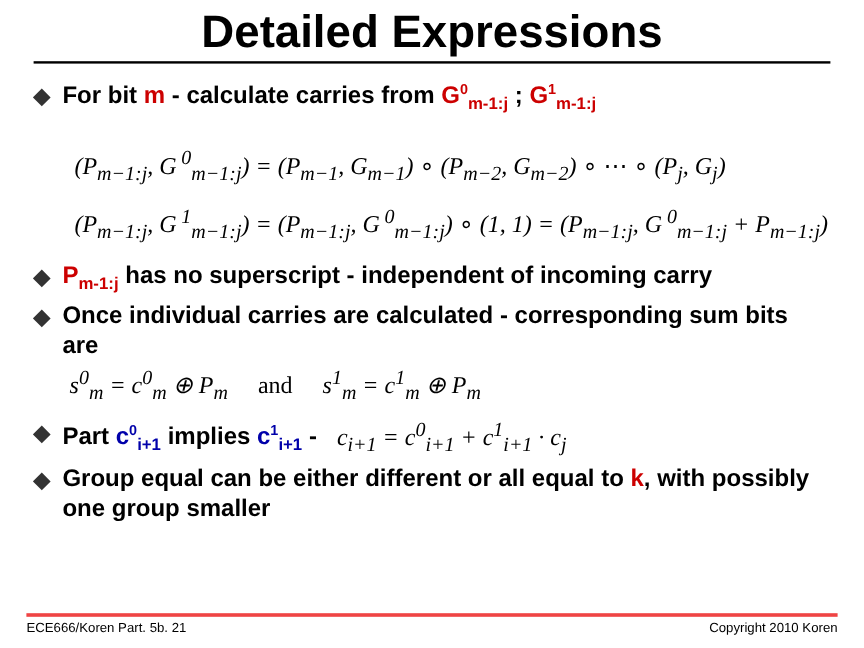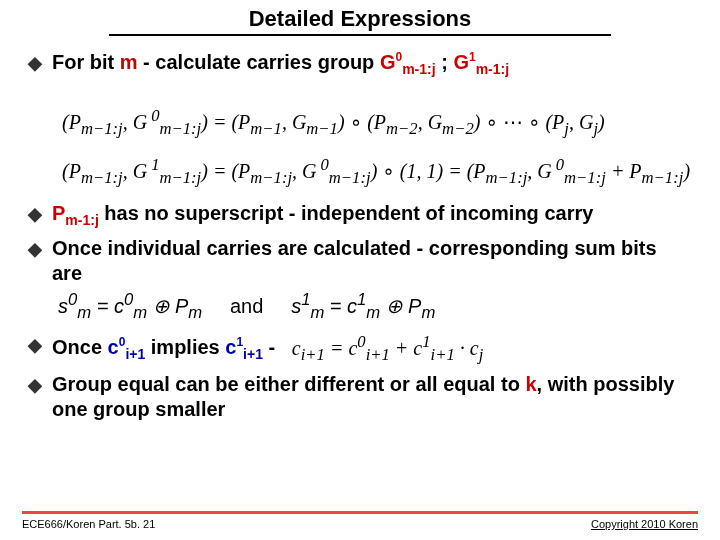--- a/index.html
+++ b/index.html
@@ -18,21 +18,21 @@
     height: 540px;
     position: relative;
     box-sizing: border-box;
   }
   .title-wrap {
     text-align: center;
     padding-top: 6px;
   }
   .title {
     display: inline-block;
-    font-size: 22px;
+    font-size: 38px;
     font-weight: bold;
     border-bottom: 2px solid #000;
     padding: 0 140px 2px 140px;
   }
   .content {
     padding: 8px 28px 0 28px;
   }
   .bullet {
     position: relative;
     padding-left: 24px;
@@ -55,21 +55,21 @@
   .eq-img {
     margin: 24px 0 10px 34px;
     font-family: "Times New Roman", serif;
     font-style: italic;
     font-size: 20px;
     font-weight: normal;
     line-height: 1.6;
   }
   .eq-img2 {
     display: inline-block;
-    font-family: Liberation Sans, sans-serif;
+    font-family: Liberation Serif, serif;
     font-style: italic;
     font-size: 20px;
     font-weight: normal;
     margin-left: 30px;
     text-align: center;
   }
   .eq-inline {
     display: inline-block;
     font-family: "Times New Roman", serif;
     font-style: italic;
@@ -81,36 +81,36 @@
     position: absolute;
     bottom: 10px;
     left: 22px;
     right: 22px;
     font-size: 11px;
     font-family: Arial, sans-serif;
     border-top: 3px solid #ef4444;
     padding-top: 4px;
   }
   .footer-left { float: left; }
-  .footer-right { float: right; text-decoration: underline; }
+  .footer-right { float: right; }
   .upright { font-style: normal; }
 </style>
 </head>
 <body>
 <div class="slide">
 
   <div class="title-wrap">
     <span class="title">Detailed Expressions</span>
   </div>
 
   <div class="content">
 
     <div class="bullet">
       <span class="dia">◆</span>
-      <span>For bit </span><span class="red">m</span><span> - calculate carries group </span><span class="red">G</span><span class="red sup">0</span><span class="red sub">m-1:j</span><span> ; </span><span class="red">G</span><span class="red sup">1</span><span class="red sub">m-1:j</span>
+      <span>For bit </span><span class="red">m</span><span> - calculate carries from </span><span class="red">G</span><span class="red sup">0</span><span class="red sub">m-1:j</span><span> ; </span><span class="red">G</span><span class="red sup">1</span><span class="red sub">m-1:j</span>
     </div>
 
     <div class="eq-img">
       <div>(P<sub>m−1:j</sub>, G <sup>0</sup><sub>m−1:j</sub>) = (P<sub>m−1</sub>, G<sub>m−1</sub>) <span class="upright">∘</span> (P<sub>m−2</sub>, G<sub>m−2</sub>) <span class="upright">∘ ⋯ ∘</span> (P<sub>j</sub>, G<sub>j</sub>)</div>
       <div style="height:10px"></div>
       <div>(P<sub>m−1:j</sub>, G <sup>1</sup><sub>m−1:j</sub>) = (P<sub>m−1:j</sub>, G <sup>0</sup><sub>m−1:j</sub>) <span class="upright">∘</span> (1, 1) = (P<sub>m−1:j</sub>, G <sup>0</sup><sub>m−1:j</sub> + P<sub>m−1:j</sub>)</div>
     </div>
 
     <div class="bullet">
       <span class="dia">◆</span>
@@ -119,21 +119,21 @@
 
     <div class="bullet">
       <span class="dia">◆</span>
       <span>Once individual carries are calculated - corresponding sum bits are</span>
     </div>
 
     <div class="eq-img2">s<sup>0</sup><sub>m</sub> = c<sup>0</sup><sub>m</sub> ⊕ P<sub>m</sub> &nbsp;&nbsp;&nbsp; <span class="upright">and</span> &nbsp;&nbsp;&nbsp; s<sup>1</sup><sub>m</sub> = c<sup>1</sup><sub>m</sub> ⊕ P<sub>m</sub></div>
 
     <div class="bullet" style="margin-top:10px">
       <span class="dia">◆</span>
-      <span>Once </span><span class="blue">c</span><span class="blue sup">0</span><span class="blue sub">i+1</span><span>   implies </span><span class="blue">c</span><span class="blue sup">1</span><span class="blue sub">i+1</span><span>    -</span>&nbsp;&nbsp;&nbsp;<span class="eq-inline">c<sub>i+1</sub> = c<sup>0</sup><sub>i+1</sub> + c<sup>1</sup><sub>i+1</sub> · c<sub>j</sub></span>
+      <span>Part </span><span class="blue">c</span><span class="blue sup">0</span><span class="blue sub">i+1</span><span>   implies </span><span class="blue">c</span><span class="blue sup">1</span><span class="blue sub">i+1</span><span>    -</span>&nbsp;&nbsp;&nbsp;<span class="eq-inline">c<sub>i+1</sub> = c<sup>0</sup><sub>i+1</sub> + c<sup>1</sup><sub>i+1</sub> · c<sub>j</sub></span>
     </div>
 
     <div class="bullet">
       <span class="dia">◆</span>
       <span>Group equal can be either different or all equal to </span><span class="red">k</span><span>, with possibly one group smaller</span>
     </div>
 
   </div>
 
   <div class="footer">

